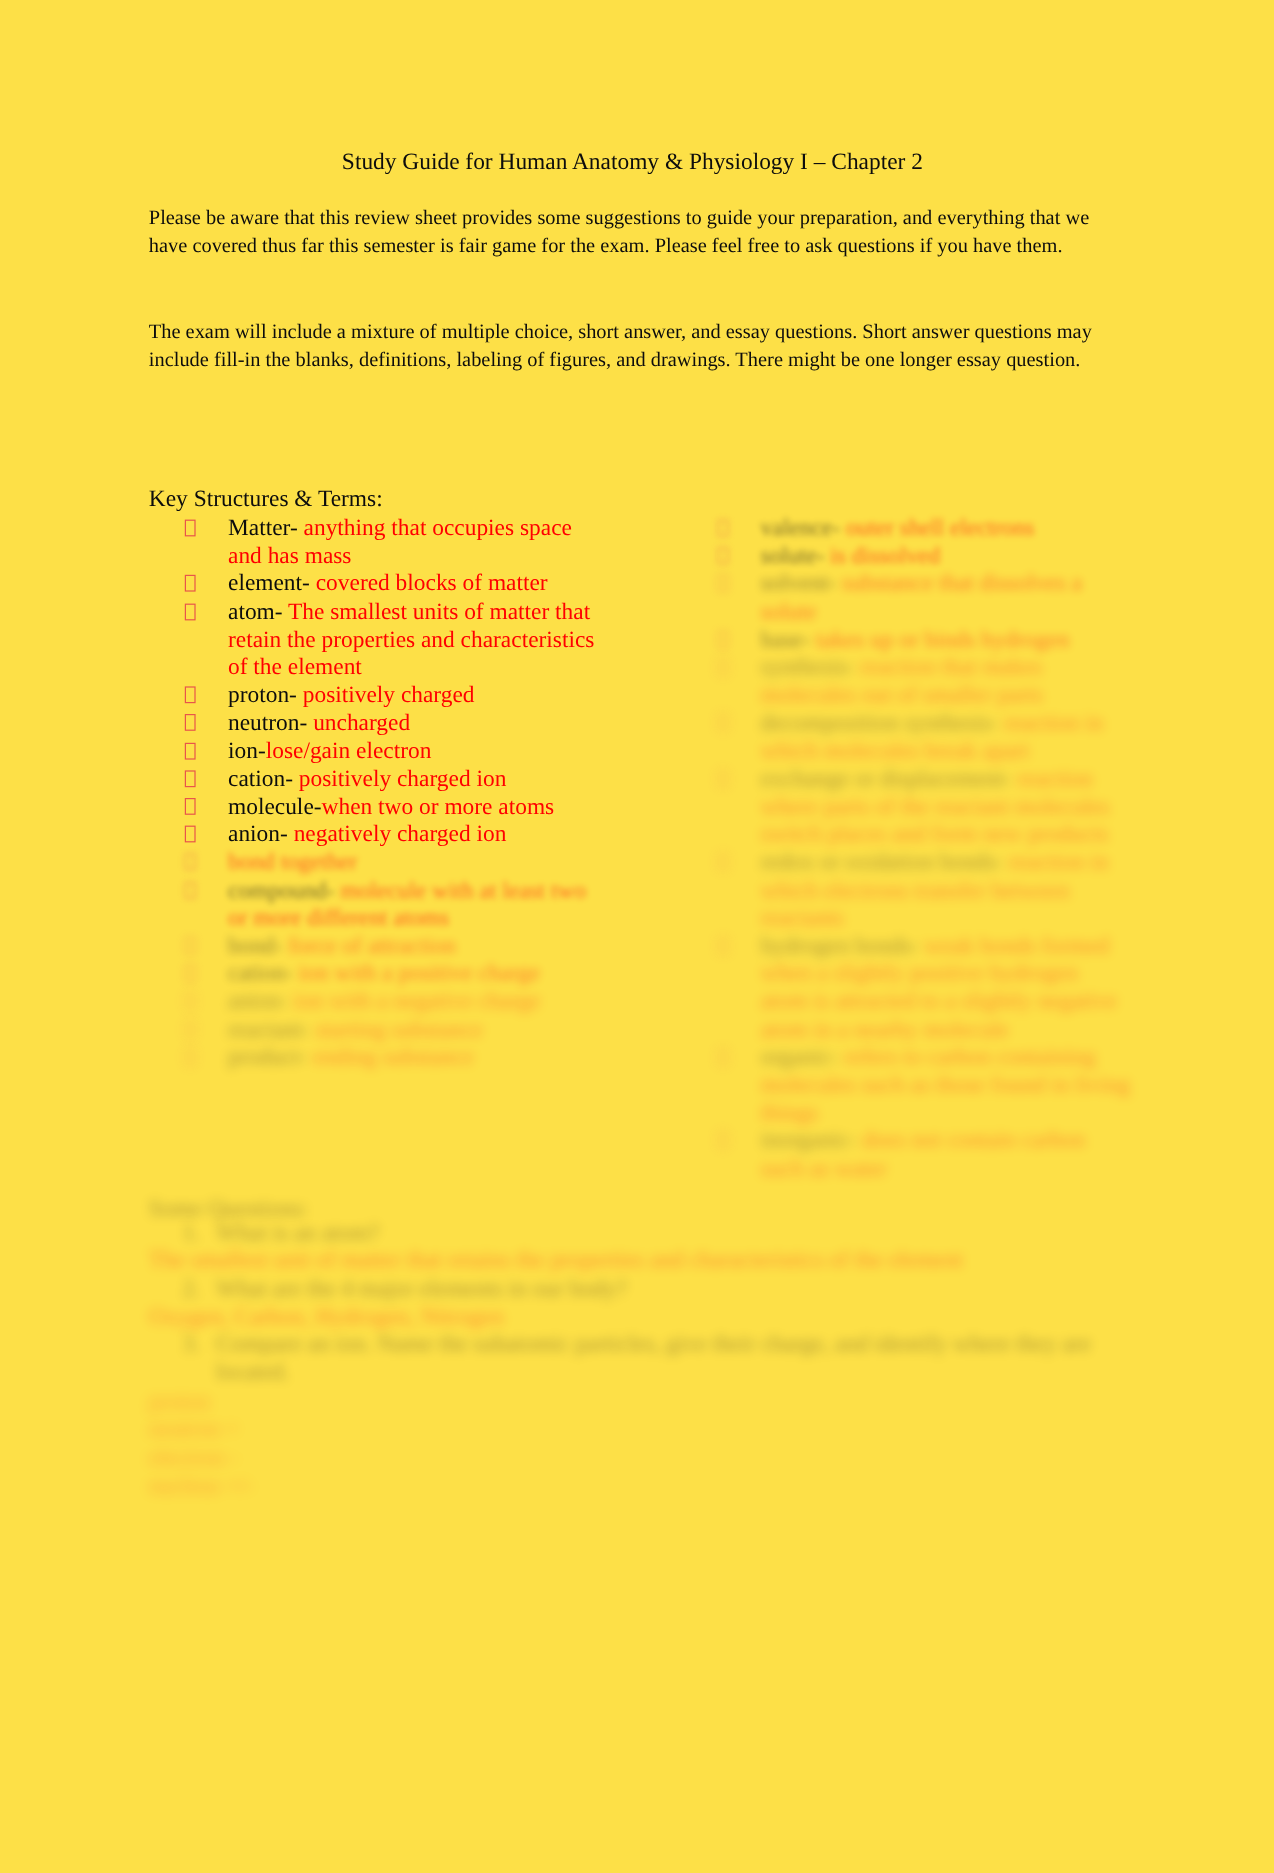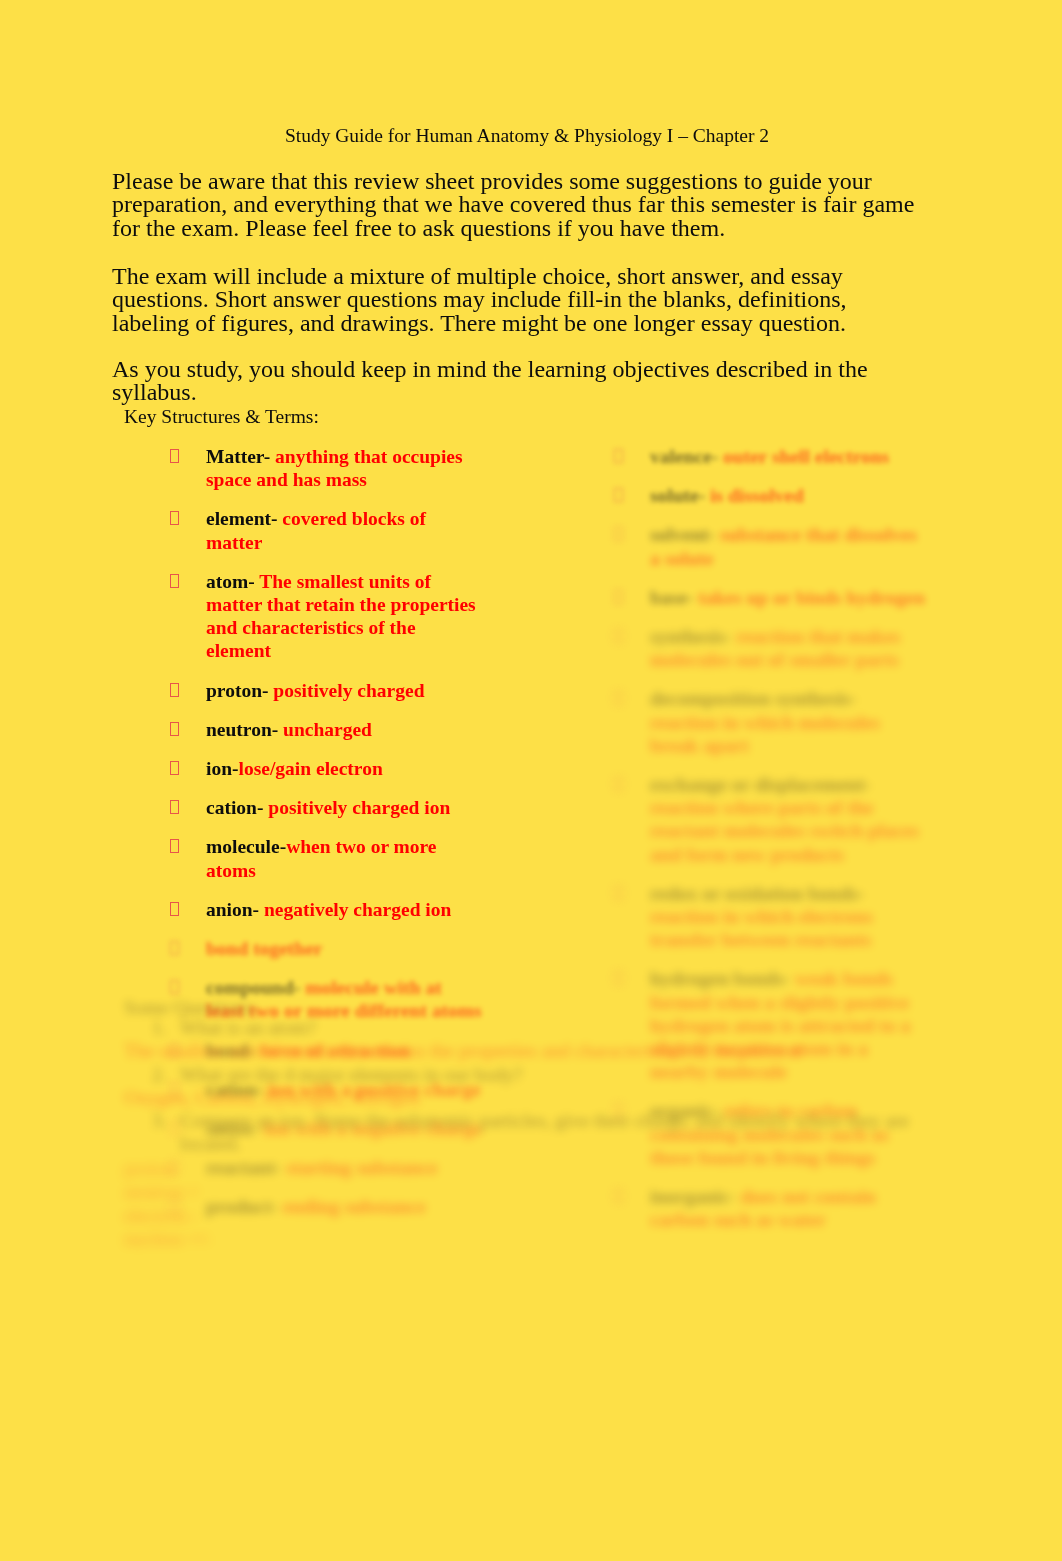--- a/index.html
+++ b/index.html
@@ -27,23 +27,23 @@
     text-align: center;
     font-size: 19.5px;
     line-height: 24px;
     color: #0d0d0d;
     white-space: nowrap;
   }
 
   
   .para {
     position: absolute;
-    left: 112px;
+    left: 124px;
     width: 808px;
-    font-size: 24px;
+    font-size: 17px;
     line-height: 23.3px;
     color: #0d0d0d;
     text-align: left;
   }
   .para-intro { top: 170px; }
   .para-exam  { top: 265px; }
   .para-study { top: 358px; }
 
   .section-head {
     position: absolute;
@@ -60,22 +60,21 @@
     position: absolute;
     font-size: 19.5px;
     line-height: 23.2px;
   }
   .col-left  { left: 148px; top: 429px;  width: 352px; }
   .col-right { left: 592px; top: 429px;  width: 350px; }
 
   .term-item {
     position: relative;
     padding-left: 42px;
-    margin: 16px;
-    font-weight: bold;
+    margin: 0;
   }
   .term-bullet {
     position: absolute;
     left: 6px;
     top: 0;
     display: inline-block;
     width: 9px;
     height: 14px;
     border: 1.3px solid #e8554a;
     box-sizing: border-box;
@@ -132,21 +131,20 @@
 </style>
 </head>
 <body>
 
 <div class="page">
 
   <div class="doc-title">Study Guide for Human Anatomy &amp; Physiology I – Chapter 2</div>
 
   <div class="para para-intro">Please be aware that this review sheet provides some   suggestions to guide your preparation,    and everything that we have covered thus far this semester is fair game for the exam.    Please feel free to ask questions if you have them.</div>
   <div class="para para-exam">The exam will include a mixture of multiple choice, short answer, and essay questions.   Short answer questions may include fill-in the blanks, definitions, labeling of figures, and drawings.  There might be one longer essay question.</div>
-  <div class="para para-study">As you study, you should keep in mind the learning objectives described in the syllabus.</div>
 
   <div class="section-head">Key Structures &amp; Terms:</div>
 
   <div class="col col-left" id="col-left">
       <div class="term-item "><span class="term-bullet"></span><span class="term-label">Matter- </span><span class="term-def">anything that occupies space and has mass</span></div>
       <div class="term-item "><span class="term-bullet"></span><span class="term-label">element- </span><span class="term-def"> covered blocks of matter</span></div>
       <div class="term-item "><span class="term-bullet"></span><span class="term-label">atom- </span><span class="term-def"> The smallest units of matter that retain the properties and characteristics of the element</span></div>
       <div class="term-item "><span class="term-bullet"></span><span class="term-label">proton- </span><span class="term-def">positively charged</span></div>
       <div class="term-item "><span class="term-bullet"></span><span class="term-label">neutron- </span><span class="term-def"> uncharged</span></div>
       <div class="term-item "><span class="term-bullet"></span><span class="term-label">ion-</span><span class="term-def">lose/gain electron</span></div>

